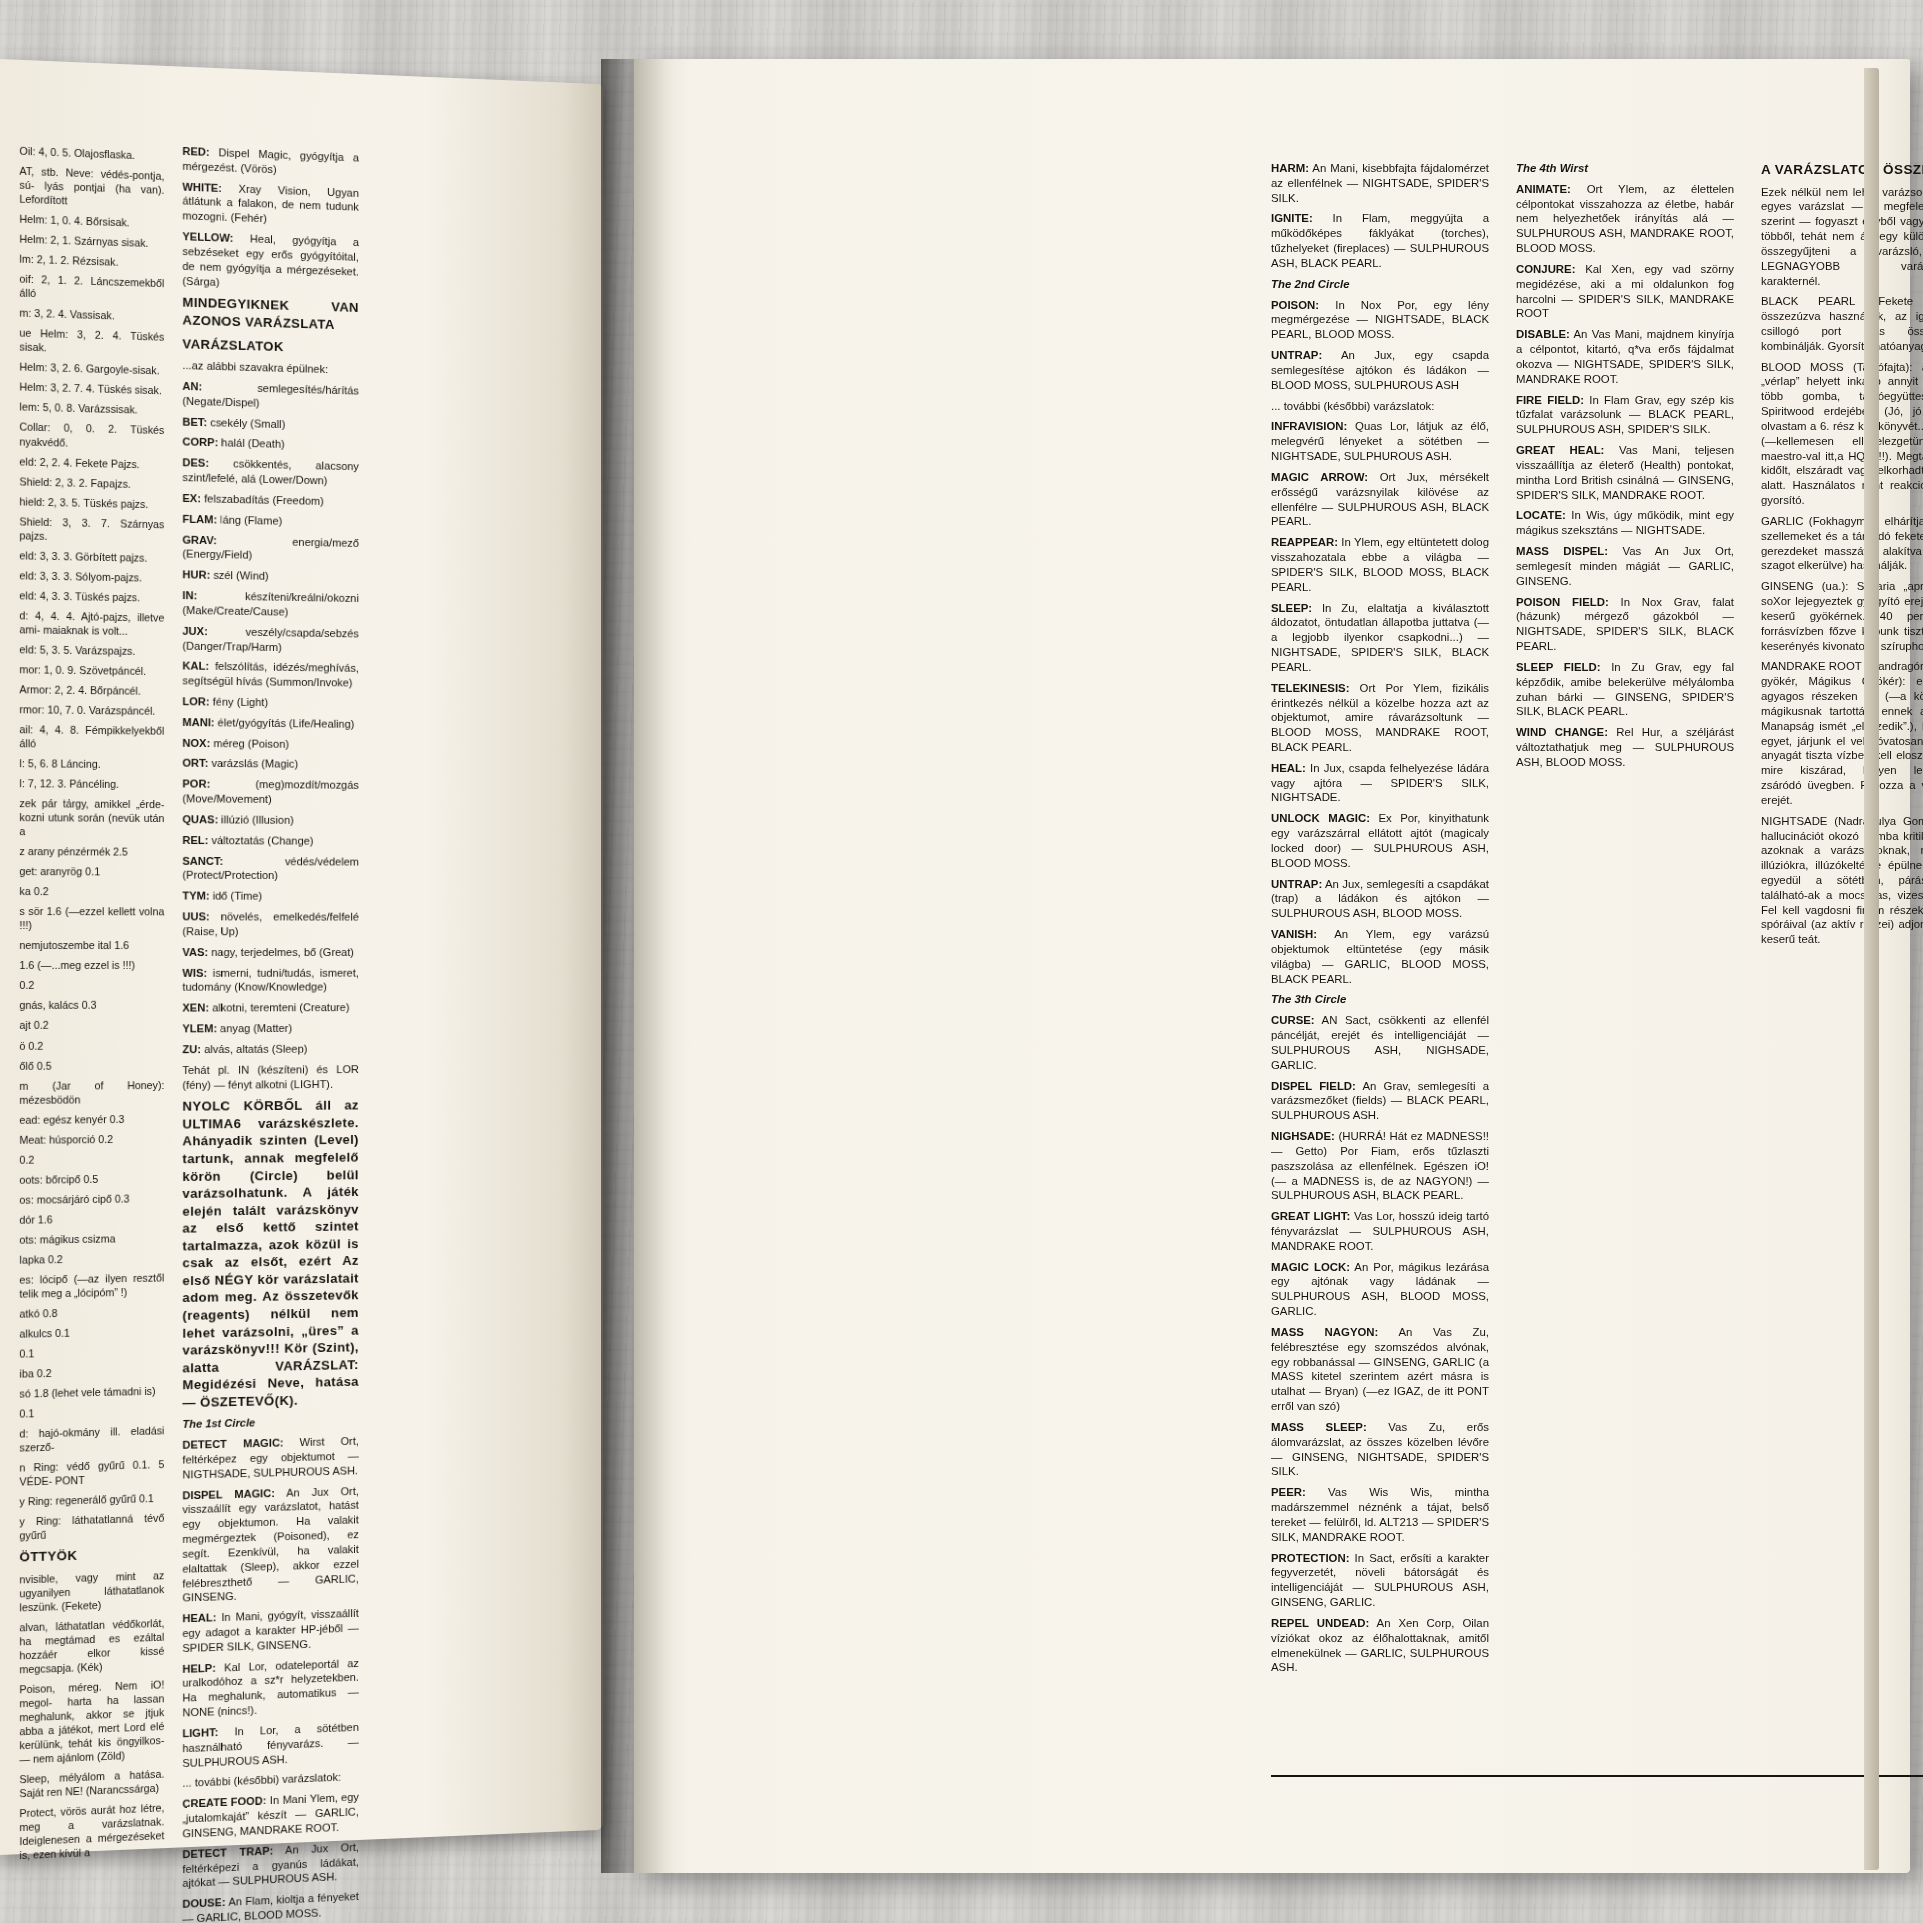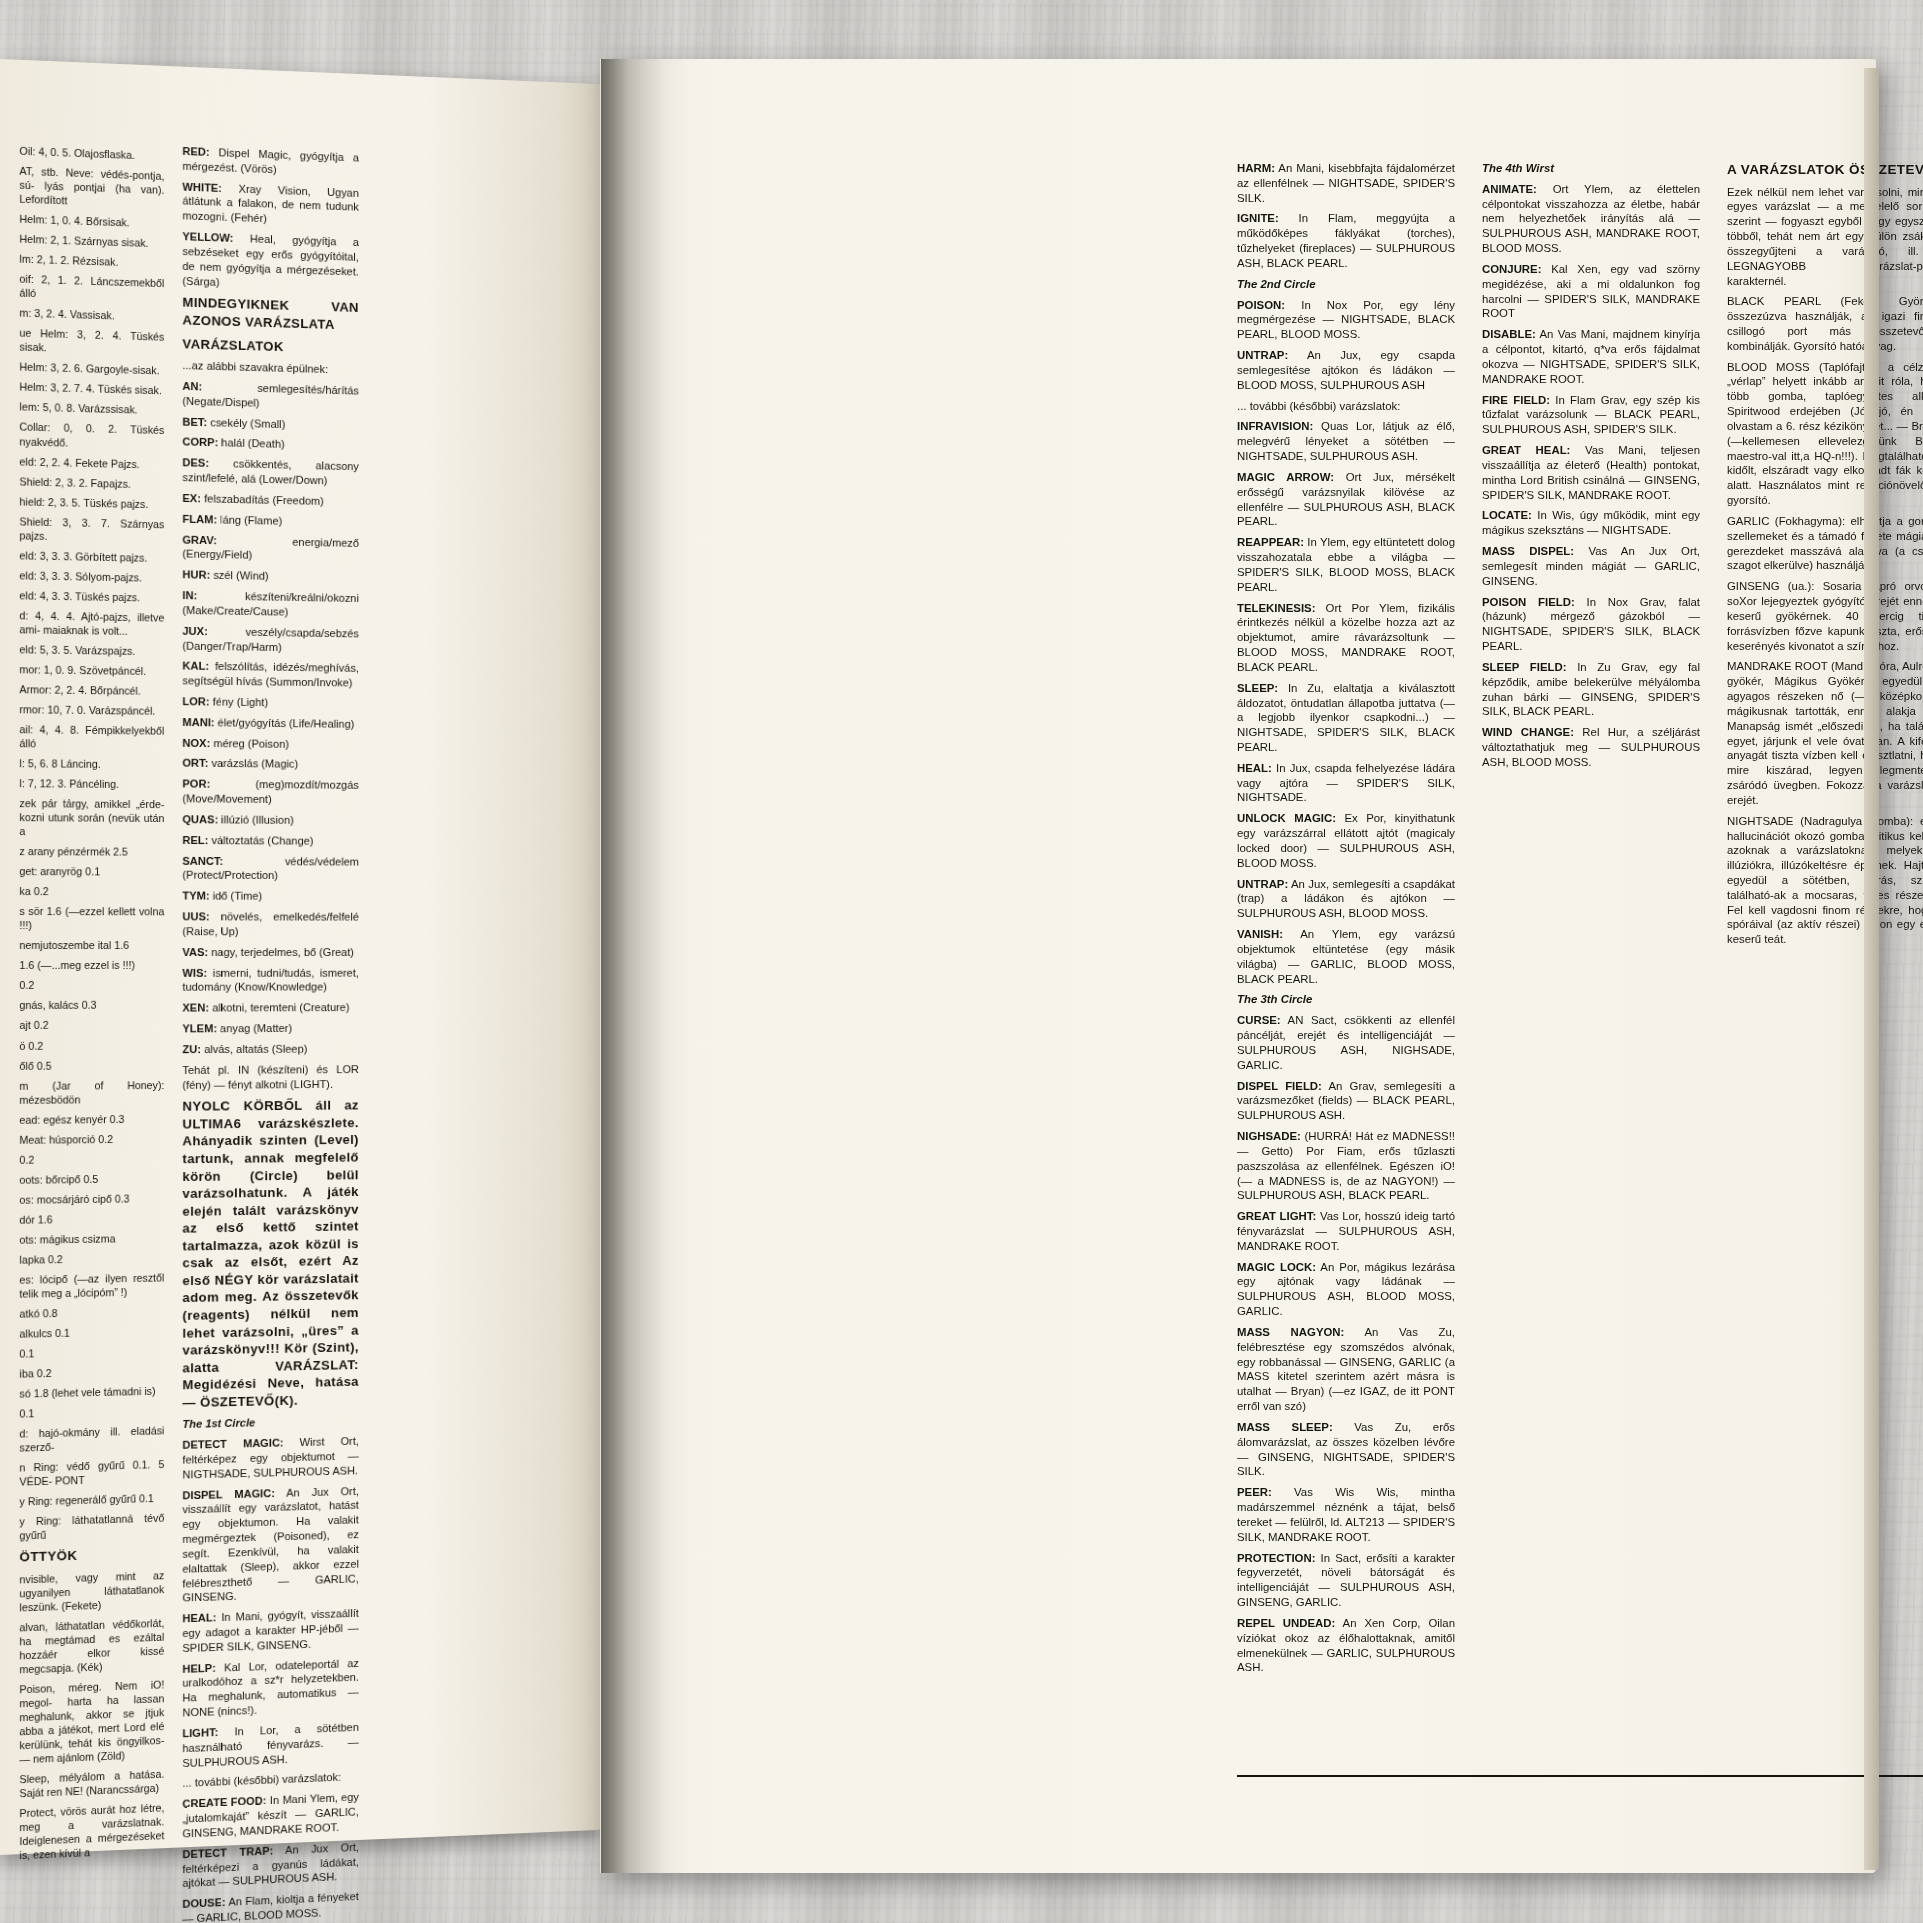--- a/index.html
+++ b/index.html
@@ -34,21 +34,21 @@
   
   #page-left{
     left:0;width:624px;height:1796px;
     background:linear-gradient(90deg,#efeadd 0%,#f5f1e7 30%,#f6f2e9 70%,#e4ded0 93%,#cfc8b8 100%);
     box-shadow:0 7.5px 19.5px rgba(0,0,0,.35);
     border-radius:0 6px 7.5px 0;
     transform:perspective(2254px) rotateY(6deg);
     transform-origin:left center;
   }
   #page-right{
-    left:600px;width:1276px;height:1814px;
+    left:634px;width:1276px;height:1814px;
     background:linear-gradient(90deg,#e8e2d3 0%,#f6f2e9 3.2%,#f7f4ec 55%,#f5f1e8 97%,#ece7db 100%);
     box-shadow:10.5px 9px 25.6px rgba(0,0,0,.33);
     border-radius:0 3px 4.5px 0;
   }
   .gutter-shadow{
     position:absolute;left:601px;top:0;width:90px;height:1814px;
     background:linear-gradient(90deg, rgba(0,0,0,.55) 0%, rgba(0,0,0,.22) 30%, rgba(0,0,0,0.04) 72%, rgba(0,0,0,0) 100%);
     pointer-events:none;
   }
   .page-edge{
@@ -207,22 +207,22 @@
     <div class="col" id="rc1">
         <p><span class="head">HARM:</span> An Mani, kisebbfajta fájdalomérzet az ellenfélnek — NIGHTSADE, SPIDER'S SILK.</p>
         <p><span class="head">IGNITE:</span> In Flam, meggyújta a működőképes fáklyákat (torches), tűzhelyeket (fireplaces) — SULPHUROUS ASH, BLACK PEARL.</p>
         <p class="sechead">The 2nd Circle</p>
         <p><span class="head">POISON:</span> In Nox Por, egy lény megmérgezése — NIGHTSADE, BLACK PEARL, BLOOD MOSS.</p>
         <p><span class="head">UNTRAP:</span> An Jux, egy csapda semlegesítése ajtókon és ládákon — BLOOD MOSS, SULPHUROUS ASH</p>
         <p>... további (későbbi) varázslatok:</p>
         <p><span class="head">INFRAVISION:</span> Quas Lor, látjuk az élő, melegvérű lényeket a sötétben — NIGHTSADE, SULPHUROUS ASH.</p>
         <p><span class="head">MAGIC ARROW:</span> Ort Jux, mérsékelt erősségű varázsnyilak kilövése az ellenfélre — SULPHUROUS ASH, BLACK PEARL.</p>
         <p><span class="head">REAPPEAR:</span> In Ylem, egy eltüntetett dolog visszahozatala ebbe a világba — SPIDER'S SILK, BLOOD MOSS, BLACK PEARL.</p>
+        <p><span class="head">SLEEP:</span> In Zu, elaltatja a kiválasztott áldozatot, öntudatlan állapotba juttatva (—a legjobb ilyenkor csapkodni...) — NIGHTSADE, SPIDER'S SILK, BLACK PEARL.</p>
         <p><span class="head">TELEKINESIS:</span> Ort Por Ylem, fizikális érintkezés nélkül a közelbe hozza azt az objektumot, amire rávarázsoltunk — BLOOD MOSS, MANDRAKE ROOT, BLACK PEARL.</p>
-        <p><span class="head">SLEEP:</span> In Zu, elaltatja a kiválasztott áldozatot, öntudatlan állapotba juttatva (—a legjobb ilyenkor csapkodni...) — NIGHTSADE, SPIDER'S SILK, BLACK PEARL.</p>
         <p><span class="head">HEAL:</span> In Jux, csapda felhelyezése ládára vagy ajtóra — SPIDER'S SILK, NIGHTSADE.</p>
         <p><span class="head">UNLOCK MAGIC:</span> Ex Por, kinyithatunk egy varázszárral ellátott ajtót (magicaly locked door) — SULPHUROUS ASH, BLOOD MOSS.</p>
         <p><span class="head">UNTRAP:</span> An Jux, semlegesíti a csapdákat (trap) a ládákon és ajtókon — SULPHUROUS ASH, BLOOD MOSS.</p>
         <p><span class="head">VANISH:</span> An Ylem, egy varázsú objektumok eltüntetése (egy másik világba) — GARLIC, BLOOD MOSS, BLACK PEARL.</p>
         <p class="sechead">The 3th Circle</p>
         <p><span class="head">CURSE:</span> AN Sact, csökkenti az ellenfél páncélját, erejét és intelligenciáját — SULPHUROUS ASH, NIGHSADE, GARLIC.</p>
         <p><span class="head">DISPEL FIELD:</span> An Grav, semlegesíti a varázsmezőket (fields) — BLACK PEARL, SULPHUROUS ASH.</p>
         <p><span class="head">NIGHSADE:</span> (HURRÁ! Hát ez MADNESS!! — Getto) Por Fiam, erős tűzlaszti paszszolása az ellenfélnek. Egészen iO! (— a MADNESS is, de az NAGYON!) — SULPHUROUS ASH, BLACK PEARL.</p>
         <p><span class="head">GREAT LIGHT:</span> Vas Lor, hosszú ideig tartó fényvarázslat — SULPHUROUS ASH, MANDRAKE ROOT.</p>
         <p><span class="head">MAGIC LOCK:</span> An Por, mágikus lezárása egy ajtónak vagy ládának — SULPHUROUS ASH, BLOOD MOSS, GARLIC.</p>

